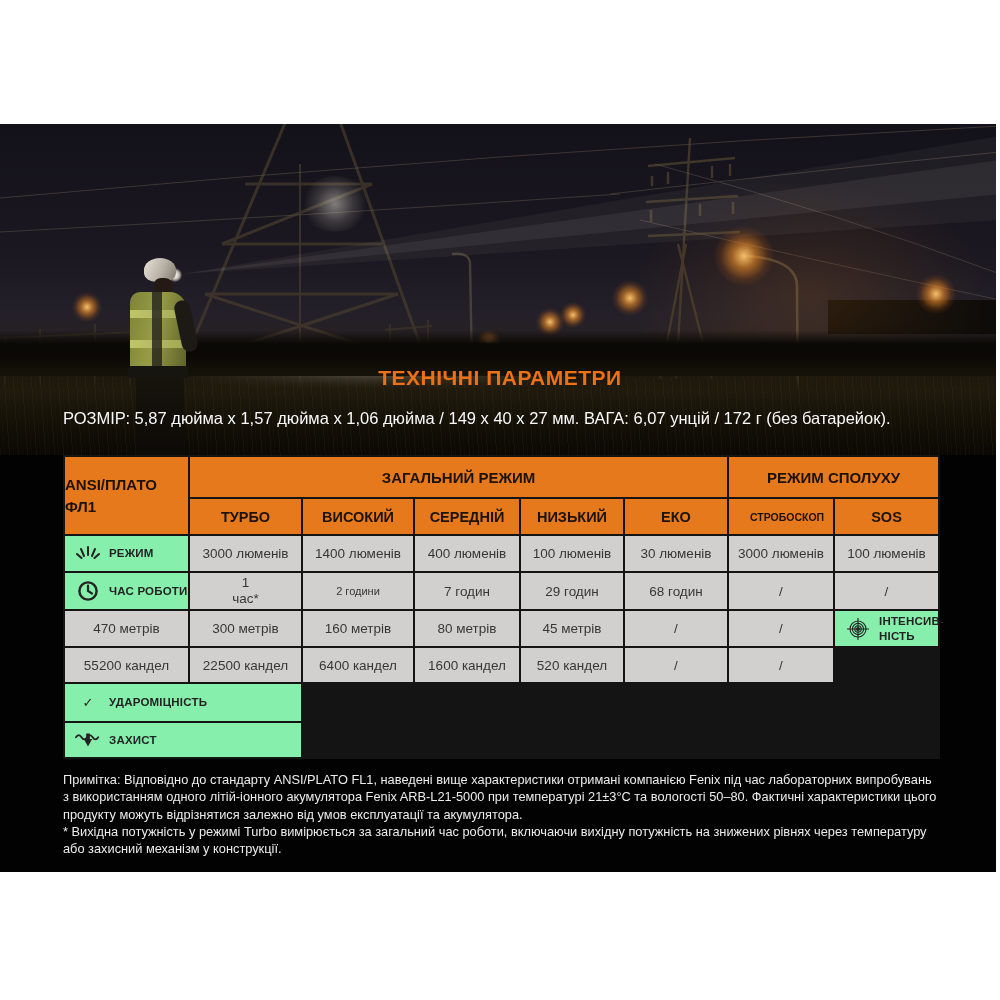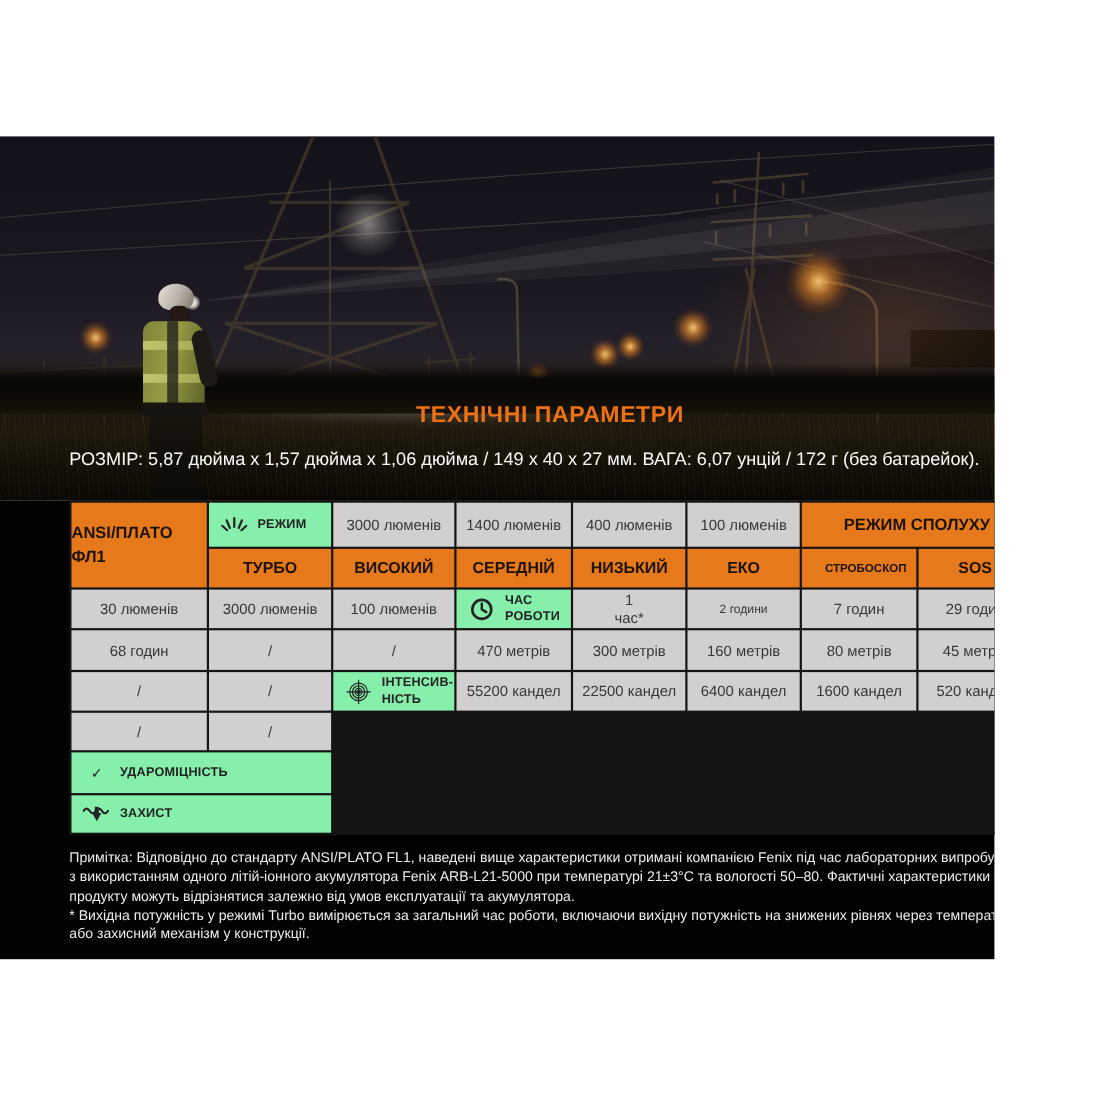--- a/index.html
+++ b/index.html
@@ -1,16 +1,16 @@
 <!DOCTYPE html>
 <html><head>
 <meta charset="utf-8">
 <style>
   html,body{margin:0;padding:0;background:#ffffff;}
-  .canvas{position:relative;width:904px;height:1000px;background:#ffffff;overflow:hidden;
+  .canvas{position:relative;width:996px;height:1000px;background:#ffffff;overflow:hidden;
           font-family:"Liberation Sans","DejaVu Sans",sans-serif;}
 
   
   .hero{position:absolute;left:0;top:124px;width:1000px;height:331px;overflow:hidden;
         background:linear-gradient(180deg,#131119 0%,#1b1821 40%,#242029 58%,#2a2220 68%,#1a140e 76%,#0d0a06 100%);}
   .glow{position:absolute;border-radius:50%;pointer-events:none;}
   .glow.orange{background:radial-gradient(circle,rgba(255,200,110,.95) 0%,rgba(255,150,40,.55) 28%,rgba(200,100,20,.18) 55%,transparent 72%);}
   .glow.white{background:radial-gradient(circle,rgba(255,250,235,.9) 0%,rgba(220,215,200,.35) 40%,transparent 70%);}
   .floodband{position:absolute;background:radial-gradient(ellipse at center,rgba(235,235,225,.55) 0%,rgba(210,205,190,.22) 45%,transparent 75%);}
   .warmhaze{position:absolute;background:radial-gradient(ellipse at center,rgba(170,100,30,.22) 0%,rgba(140,80,25,.10) 45%,transparent 75%);}
@@ -177,20 +177,21 @@
   </div>
 
   <div class="panel">
 
     <div class="spec-table">
 
       <div class="cell hcell corner">
         <span>ANSI/ПЛАТО</span>
         <span>ФЛ1</span>
       </div>
+      <div class="cell hcell group-general">ЗАГАЛЬНИЙ РЕЖИМ</div>
       <div class="cell hcell group-flash">РЕЖИМ СПОЛУХУ</div>
 
       <div class="cell hcell mode">ТУРБО</div>
       <div class="cell hcell mode">ВИСОКИЙ</div>
       <div class="cell hcell mode">СЕРЕДНІЙ</div>
       <div class="cell hcell mode">НИЗЬКИЙ</div>
       <div class="cell hcell mode">ЕКО</div>
       <div class="cell hcell mode small">СТРОБОСКОП</div>
       <div class="cell hcell mode">SOS</div>
 

